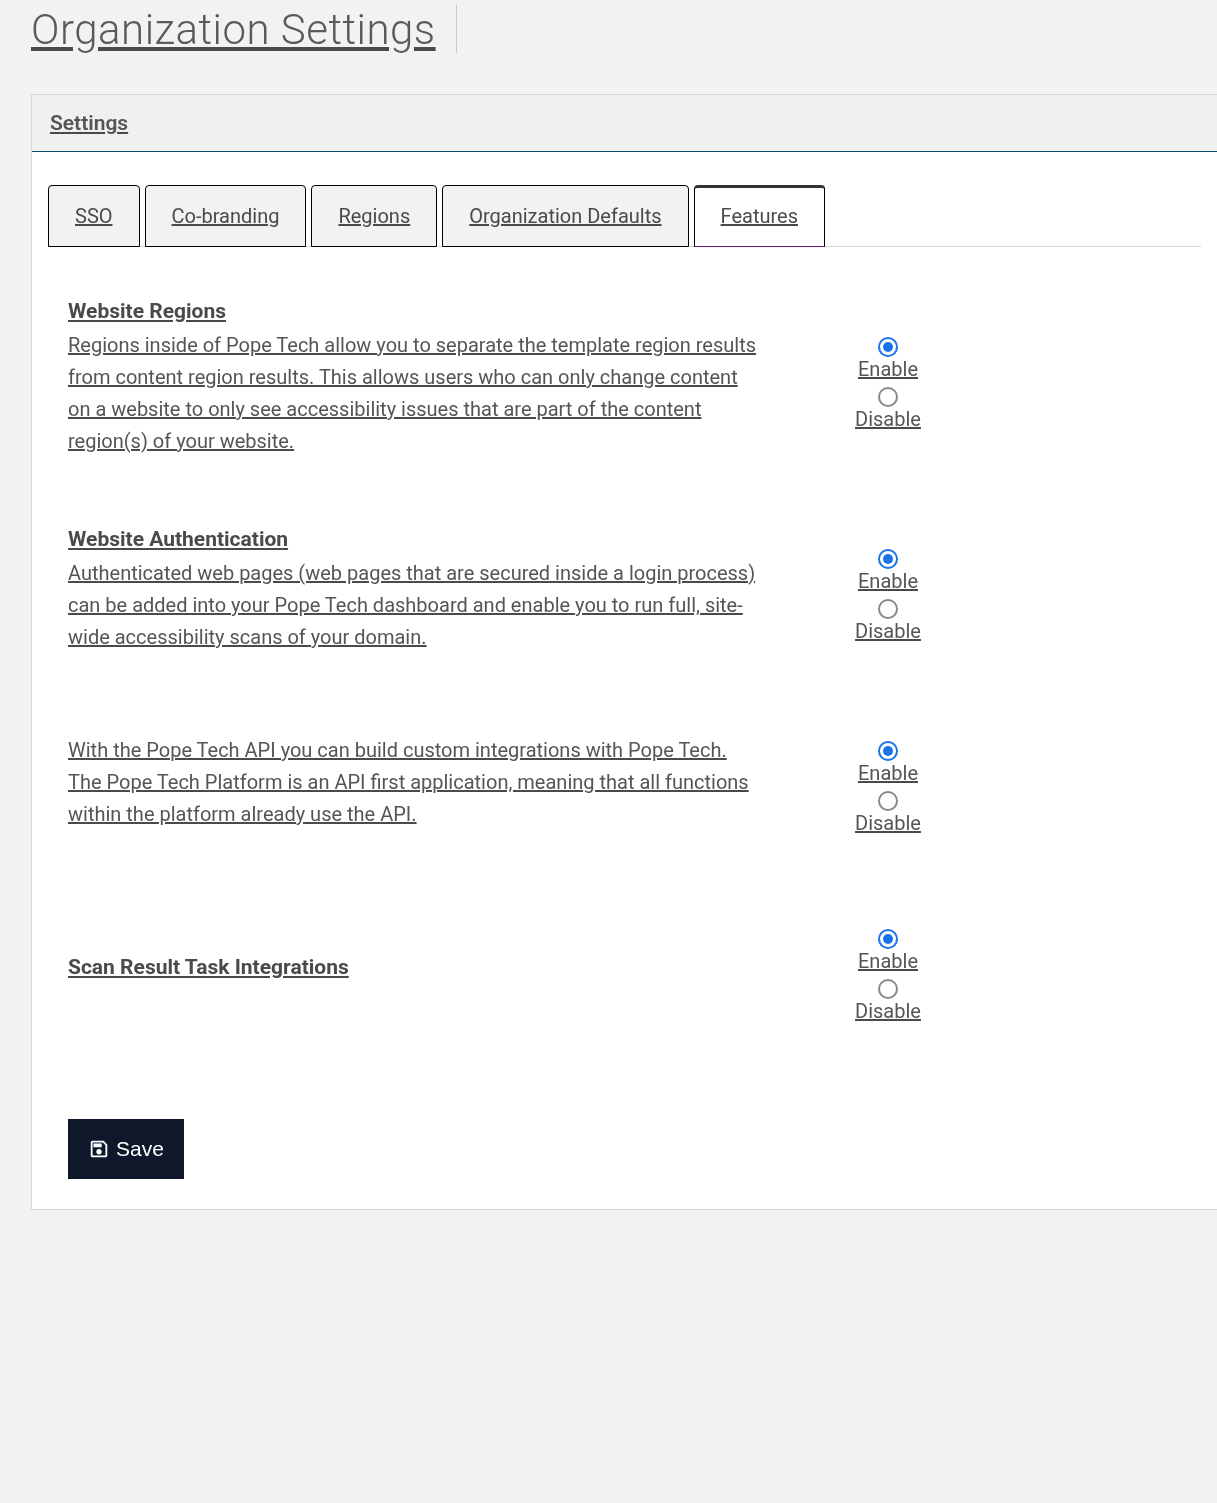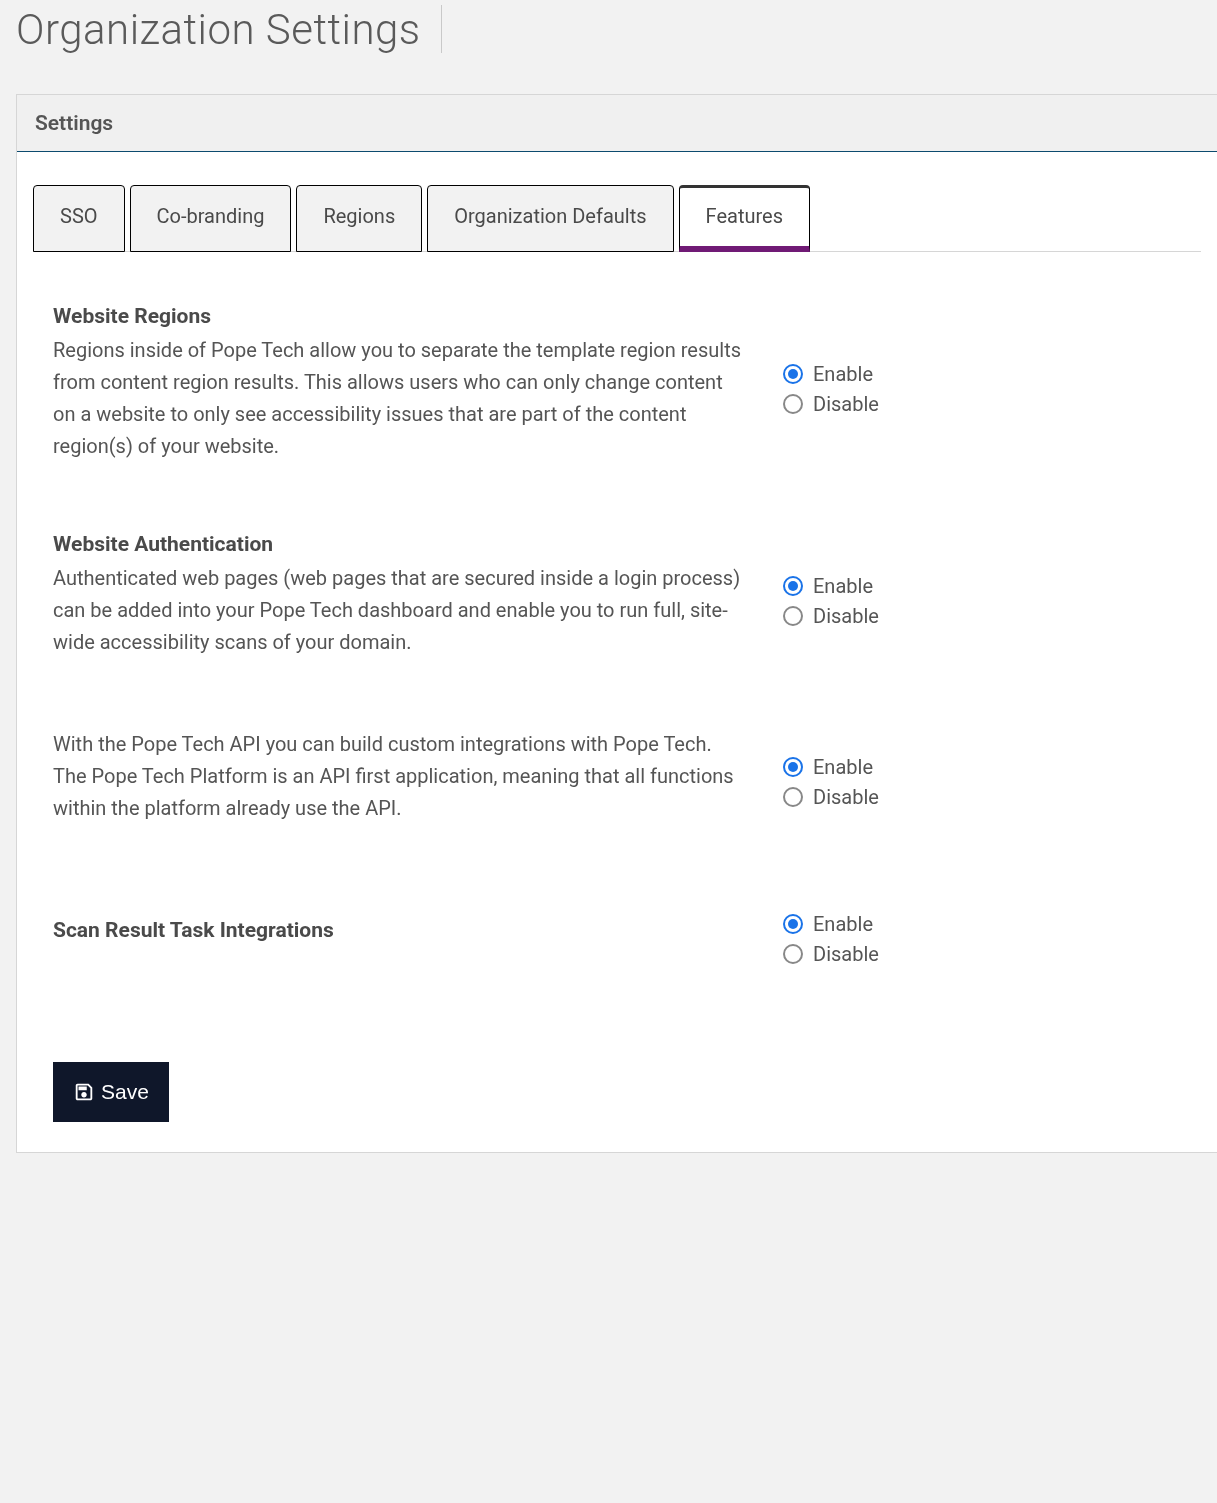--- a/index.html
+++ b/index.html
@@ -5,21 +5,22 @@
   * { box-sizing: border-box; }
   body {
     margin: 0;
     padding: 0;
     font-family: -apple-system, BlinkMacSystemFont, "Segoe UI", Roboto, "Helvetica Neue", Arial, sans-serif;
     background: #f2f2f2;
     color: #4a4a4a;
     width: 1217px;
   }
   .page {
-    padding: 0 0 0 16px;
+    padding: 0 0 0 31px;
+    text-decoration: underline;
   }
   .page-title-wrap {
     display: flex;
     align-items: center;
     height: 58px;
   }
   .page-title {
     font-size: 42px;
     font-weight: 300;
     color: #5a5a5a;
@@ -68,21 +69,21 @@
     padding: 18px 26px;
     font-size: 20px;
     color: #4a4a4a;
     cursor: pointer;
     position: relative;
     bottom: -1px;
   }
   .tab.active {
     background: #fff;
     border-top: 3px solid #333;
-    border-bottom: 6px solid #701a75;
+    border-bottom: 1px solid #701a75;
     color: #4a4a4a;
     padding-top: 16px;
   }
   .features {
     padding: 52px 20px 20px 20px;
   }
   .feature-row {
     display: flex;
     align-items: center;
     gap: 40px;
@@ -103,23 +104,23 @@
     color: #555;
     margin: 0;
   }
   .feature-radios {
     flex: 0 0 180px;
     padding-top: 18px;
   }
   .radio-option {
     display: flex;
     align-items: center;
-    gap: 10px;
     margin-bottom: 6px;
     cursor: pointer;
+    flex-direction: column;
   }
   .radio-circle {
     width: 20px;
     height: 20px;
     border: 2px solid #888;
     border-radius: 50%;
     display: flex;
     align-items: center;
     justify-content: center;
     flex-shrink: 0;

